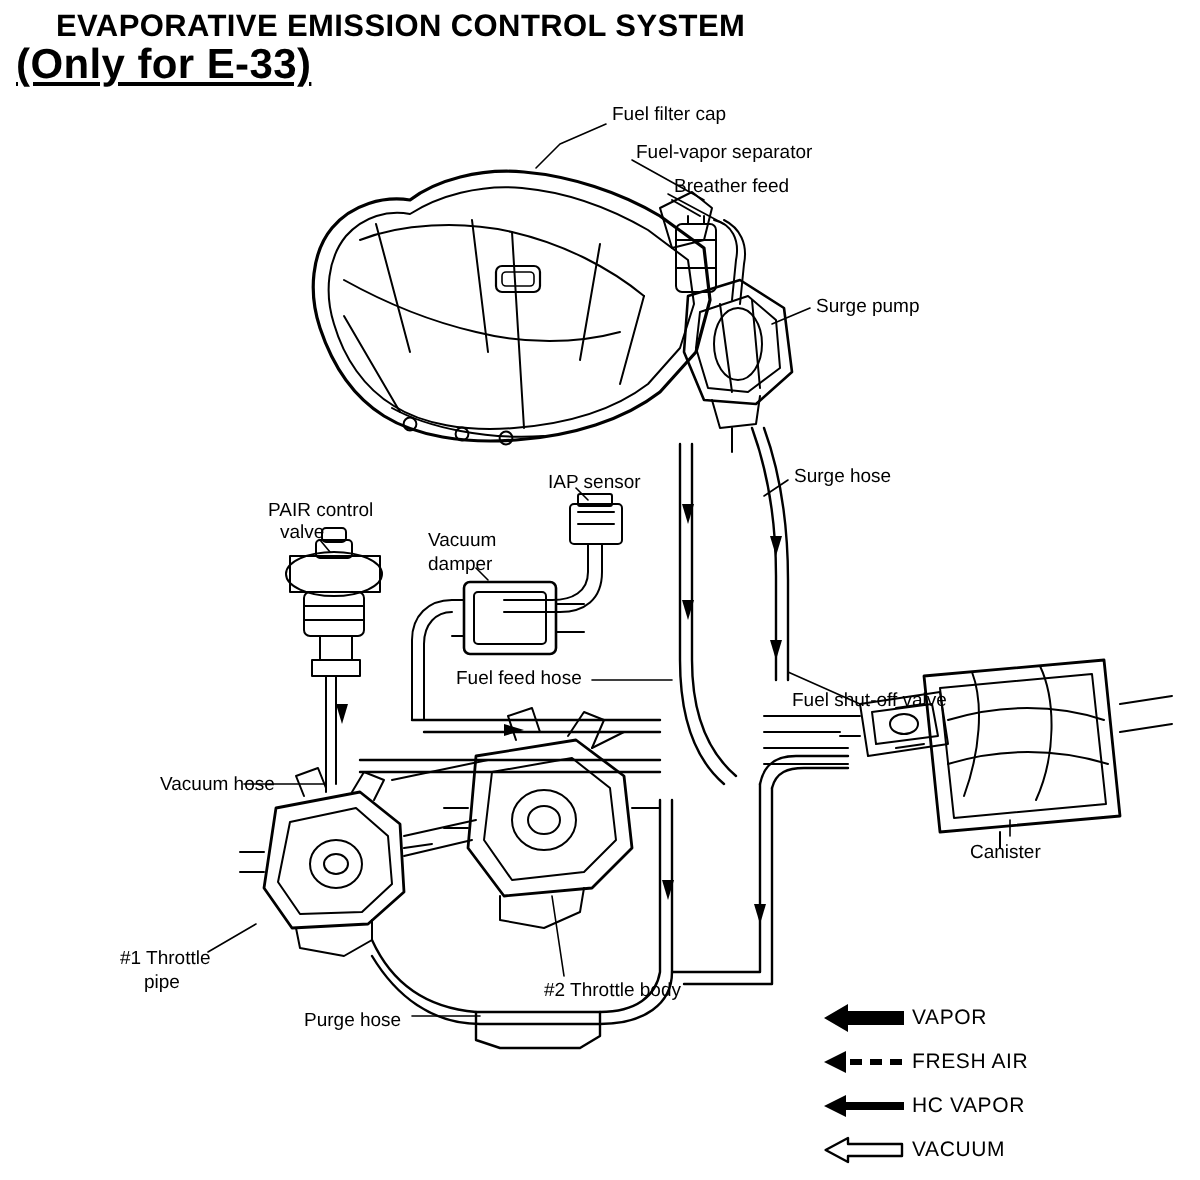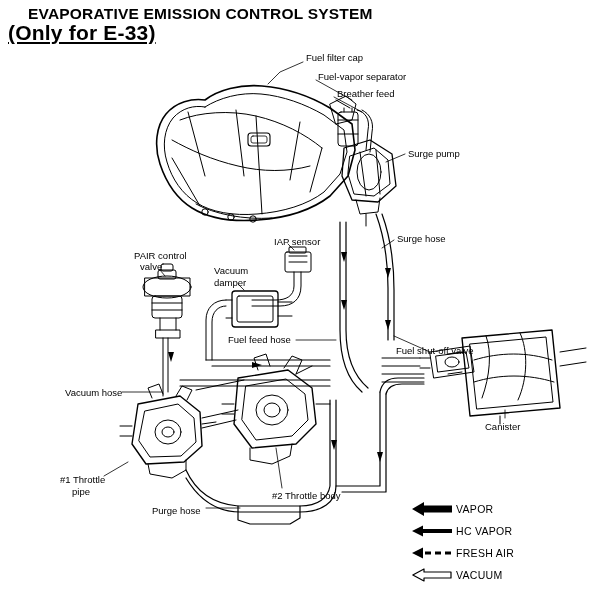--- a/index.html
+++ b/index.html
@@ -304,53 +304,53 @@
   <div class="lbl" style="left:337px; top:88px;">Breather feed</div>
   <div class="lbl" style="left:408px; top:148px;">Surge pump</div>
   <div class="lbl" style="left:397px; top:233px;">Surge hose</div>
   <div class="lbl" style="left:274px; top:236px;">IAP sensor</div>
   <div class="lbl" style="left:134px; top:250px;">PAIR control</div>
   <div class="lbl" style="left:140px; top:261px;">valve</div>
   <div class="lbl" style="left:214px; top:265px;">Vacuum</div>
   <div class="lbl" style="left:214px; top:277px;">damper</div>
   <div class="lbl" style="left:396px; top:345px;">Fuel shut-off valve</div>
   <div class="lbl" style="left:228px; top:334px;">Fuel feed hose</div>
-  <div class="lbl" style="left:65px;  top:387px;">Vacuum hose</div>
+  <div class="lbl" style="left:80px;  top:387px;">Vacuum hose</div>
   <div class="lbl" style="left:485px; top:421px;">Canister</div>
   <div class="lbl" style="left:60px;  top:474px;">#1 Throttle</div>
   <div class="lbl" style="left:72px;  top:486px;">pipe</div>
   <div class="lbl" style="left:272px; top:490px;">#2 Throttle body</div>
   <div class="lbl" style="left:152px; top:505px;">Purge hose</div>
 
   <div class="legend">
 
     <div class="legend-row">
       <svg class="legend-glyph" viewBox="0 0 40 14">
         <polygon points="0,7 12,0 12,3.5 40,3.5 40,10.5 12,10.5 12,14" fill="#000"></polygon>
       </svg>
       <span class="legend-label">VAPOR</span>
-    </div>
-
-    <div class="legend-row">
-      <svg class="legend-glyph" viewBox="0 0 40 14">
-        <polygon points="0,7 11,1.5 11,5 40,5 40,9 11,9 11,12.5" fill="#000"></polygon>
-      </svg>
-      <span class="legend-label">HC VAPOR</span>
     </div>
 
     <div class="legend-row">
       <svg class="legend-glyph" viewBox="0 0 40 14">
         <polygon points="0,7 11,1.5 11,12.5" fill="#000"></polygon>
         <line x1="13" y1="7" x2="40" y2="7" stroke="#000" stroke-width="3" stroke-dasharray="6,4"></line>
       </svg>
       <span class="legend-label">FRESH AIR</span>
     </div>
 
     <div class="legend-row">
       <svg class="legend-glyph" viewBox="0 0 40 14">
+        <polygon points="0,7 11,1.5 11,5 40,5 40,9 11,9 11,12.5" fill="#000"></polygon>
+      </svg>
+      <span class="legend-label">HC VAPOR</span>
+    </div>
+
+    <div class="legend-row">
+      <svg class="legend-glyph" viewBox="0 0 40 14">
         <polygon points="0.8,7 12,1 12,4 39,4 39,10 12,10 12,13" fill="#fff" stroke="#000" stroke-width="1.2" stroke-linejoin="round"></polygon>
       </svg>
       <span class="legend-label">VACUUM</span>
     </div>
 
   </div>
 
 </div>
 
 </body></html>

